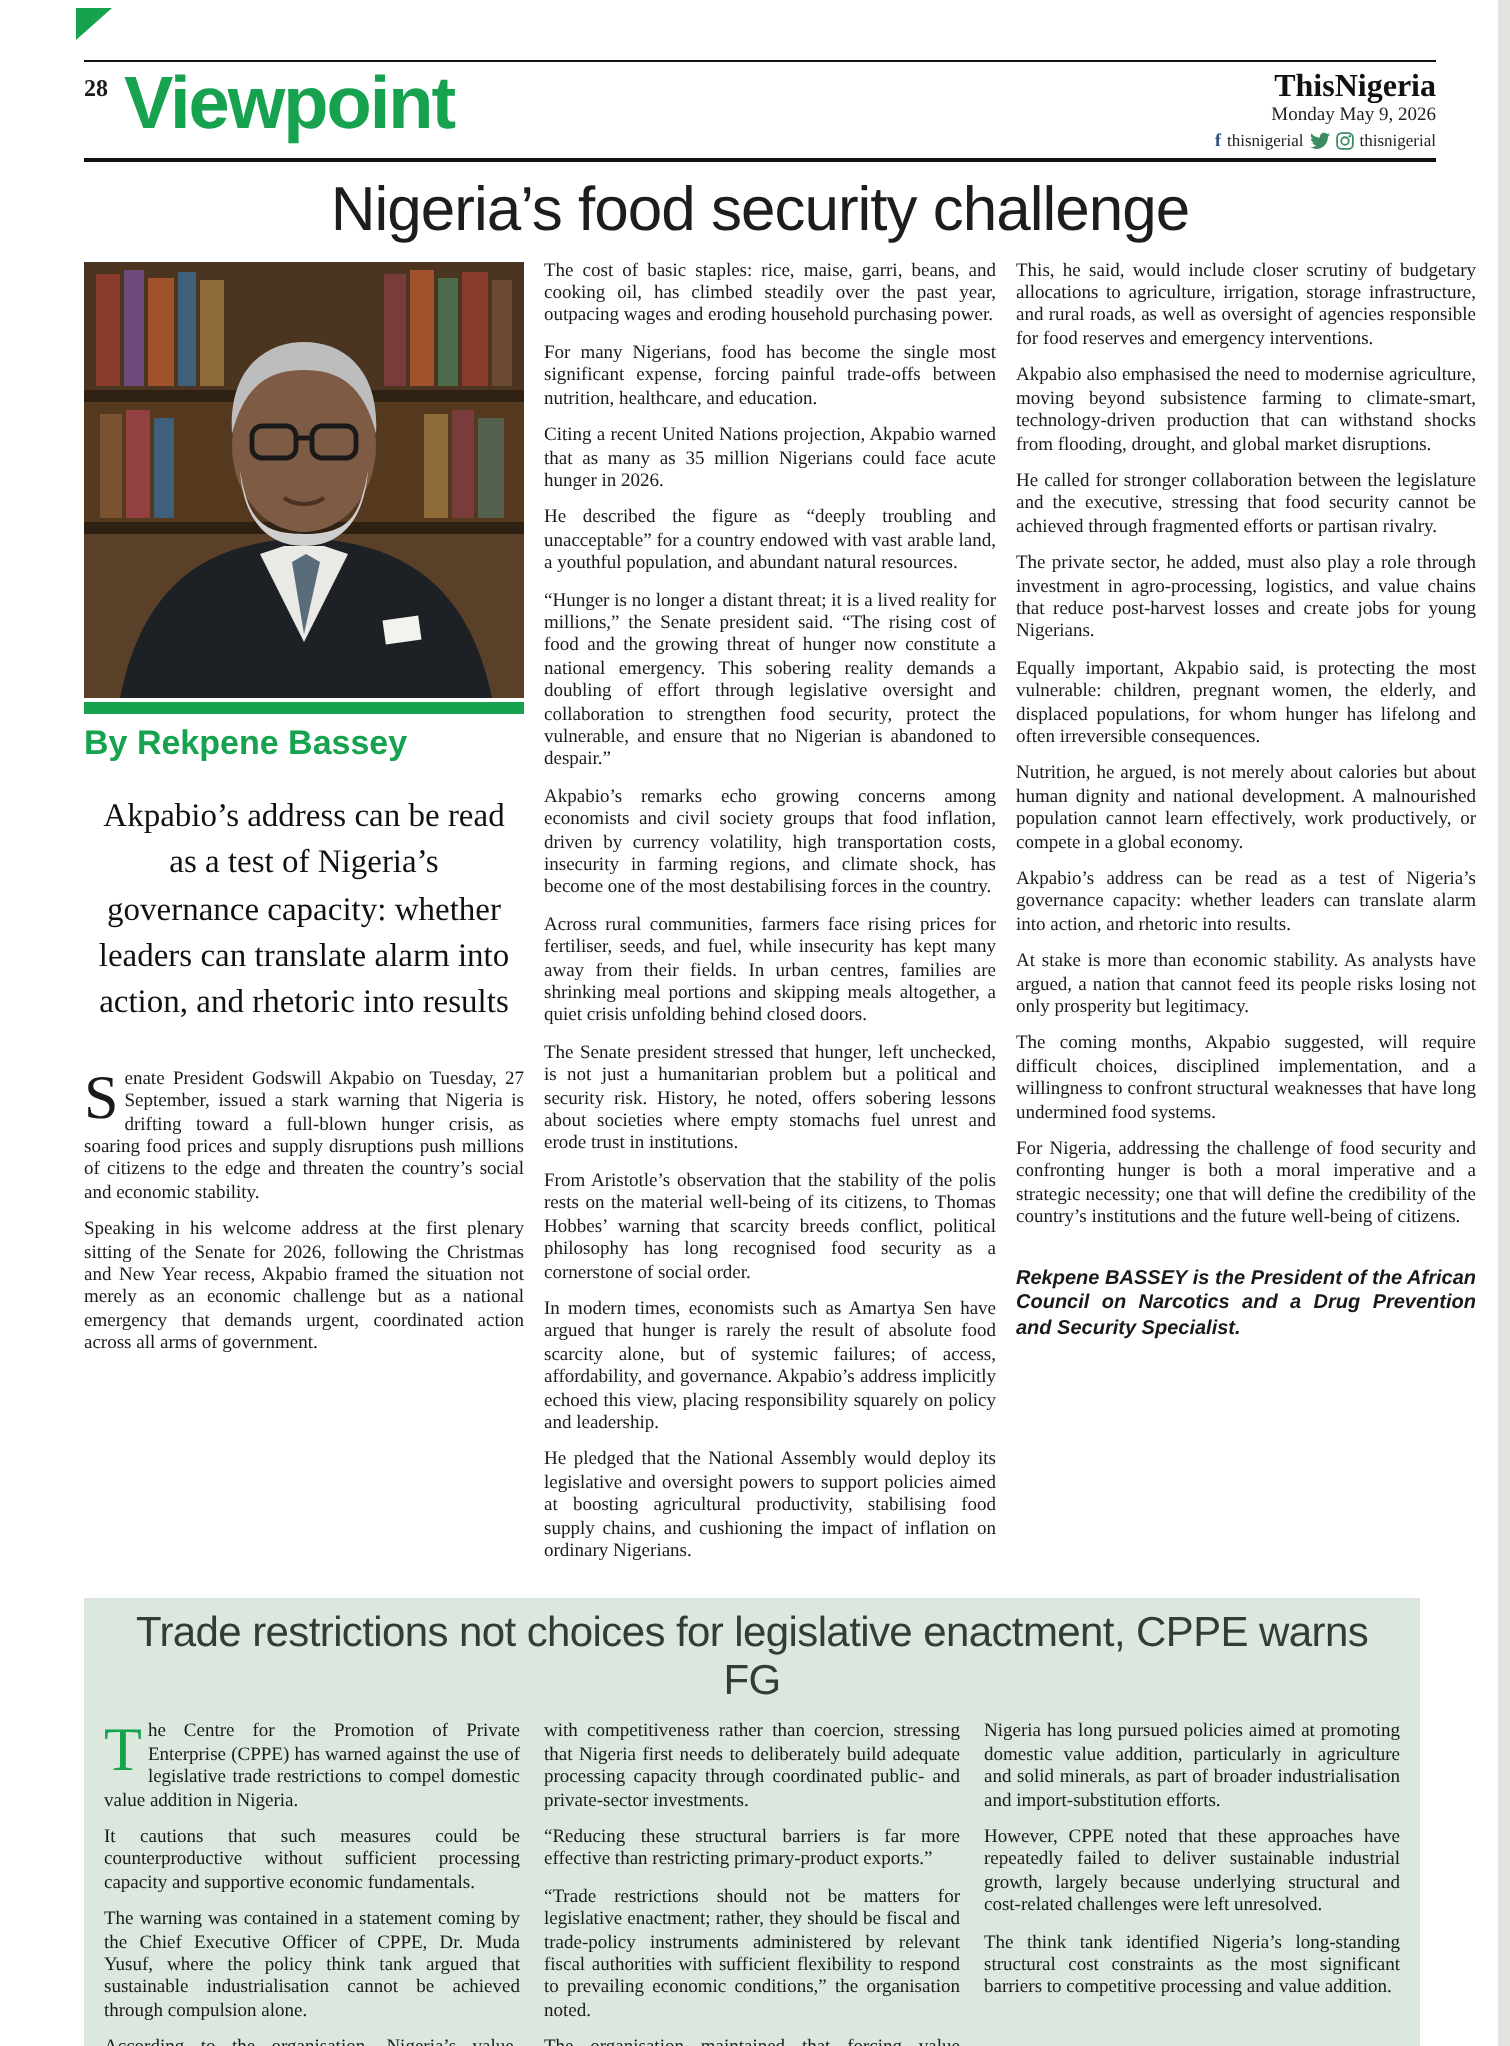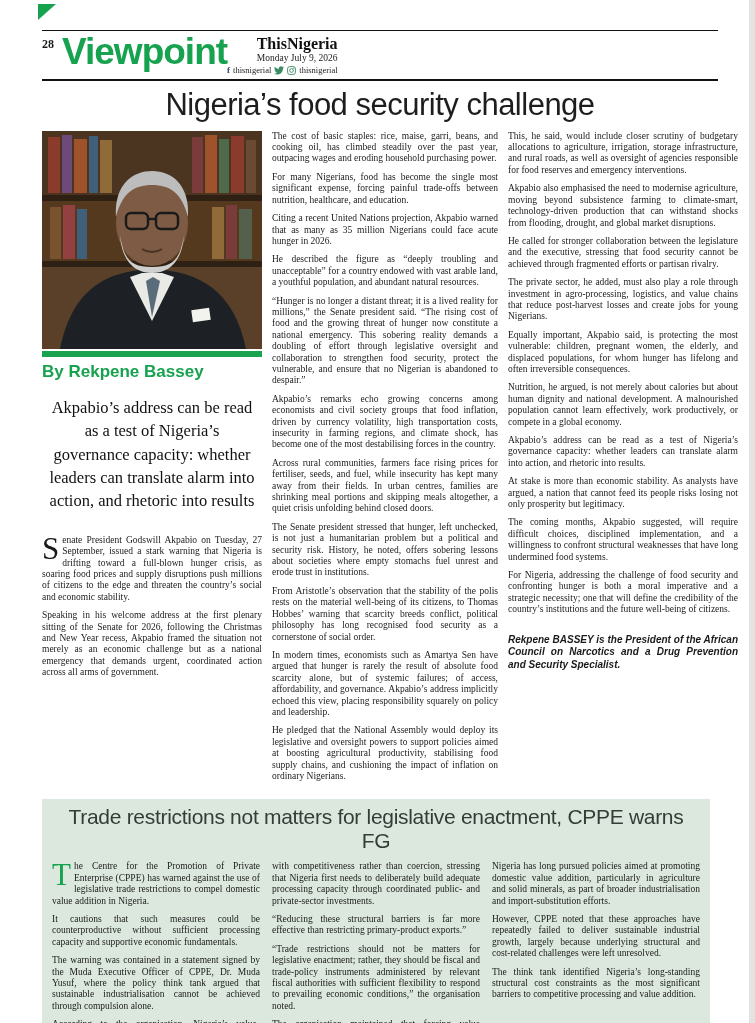--- a/index.html
+++ b/index.html
@@ -5,21 +5,21 @@
   html,body{margin:0;padding:0;background:#d8d8d4;}
   .page{position:relative;width:755px;height:1023px;background:#ffffff;margin:0 auto;
         font-family:"Liberation Serif",serif;color:#1a1a1a;overflow:hidden;
         border-right:6px solid #e3e3df;box-sizing:border-box;}
   .corner-triangle{position:absolute;left:38px;top:4px;width:0;height:0;
         border-left:18px solid #17A24F;border-bottom:16px solid transparent;}
   .inner{position:absolute;left:42px;top:30px;width:676px;}
   .rule{background:#111;height:1px;width:100%;}
   .rule.thick{height:2px;}
   
-  .masthead{display:flex;align-items:flex-start;padding:2px 0 3px 0;}
+  .masthead{display:flex;justify-content:space-between;align-items:flex-start;padding:2px 0 3px 0;}
   .mast-left{display:flex;align-items:flex-start;gap:8px;}
   .page-number{font-family:"Liberation Serif",serif;font-weight:bold;font-size:12px;margin-top:4px;}
   .section-title{font-family:"Liberation Sans",sans-serif;font-weight:bold;font-size:37px;
         color:#17A24F;line-height:1.05;letter-spacing:-1px;}
   .mast-right{text-align:right;line-height:1.15;padding-top:2px;}
   .brand{font-family:Liberation Serif, serif;font-weight:bold;font-size:16px;color:#111;}
   .issue-date{font-size:9.5px;color:#222;}
   .social-row{display:flex;justify-content:flex-end;align-items:center;gap:3px;font-size:8.5px;color:#222;margin-top:1px;}
   .icon{display:inline-flex;align-items:center;justify-content:center;}
   .fb-icon{font-family:"Liberation Serif",serif;font-weight:bold;color:#2d4a7a;font-size:9px;}
@@ -53,21 +53,21 @@
   <div class="inner">
 
     <div class="rule"></div>
     <div class="masthead">
       <div class="mast-left">
         <span class="page-number">28</span>
         <span class="section-title">Viewpoint</span>
       </div>
       <div class="mast-right">
         <div class="brand">ThisNigeria</div>
-        <div class="issue-date">Monday July 9, 2026</div>
+        <div class="issue-date">Monday May 9, 2026</div>
         <div class="social-row">
           <span class="icon fb-icon">f</span>
           <span>thisnigerial</span>
           <span class="icon tw-icon">
             <svg width="10" height="9" viewBox="0 0 24 20">
                 <path fill="#3d8b63" d="M24 2.3c-.9.4-1.8.7-2.8.8 1-.6 1.8-1.6 2.2-2.7-1 .6-2 1-3.1 1.2C19.4.6 18.1 0 16.7 0c-2.7 0-4.9 2.2-4.9 4.9 0 .4 0 .8.1 1.1C7.7 5.8 4.1 3.9 1.7.9 1.2 1.7 1 2.5 1 3.4c0 1.7.9 3.2 2.2 4.1-.8 0-1.6-.2-2.2-.6v.1c0 2.4 1.7 4.4 3.9 4.8-.4.1-.8.2-1.3.2-.3 0-.6 0-.9-.1.6 2 2.4 3.4 4.6 3.4-1.7 1.3-3.8 2.1-6.1 2.1-.4 0-.8 0-1.2-.1 2.2 1.4 4.8 2.2 7.5 2.2 9.1 0 14-7.5 14-14v-.6c1-.7 1.8-1.6 2.5-2.6z"></path>
               </svg>
           </span>
           <span class="icon ig-icon">
             <svg width="9" height="9" viewBox="0 0 24 24">
@@ -161,26 +161,26 @@
             <p>Akpabio’s address can be read as a test of Nigeria’s governance capacity: whether leaders can translate alarm into action, and rhetoric into results.</p>
             <p>At stake is more than economic stability. As analysts have argued, a nation that cannot feed its people risks losing not only prosperity but legitimacy.</p>
             <p>The coming months, Akpabio suggested, will require difficult choices, disciplined implementation, and a willingness to confront structural weaknesses that have long undermined food systems.</p>
             <p>For Nigeria, addressing the challenge of food security and confronting hunger is both a moral imperative and a strategic necessity; one that will define the credibility of the country’s institutions and the future well-being of citizens.</p>
           </div>
         <div class="bio">Rekpene BASSEY is the President of the African Council on Narcotics and a Drug Prevention and Security Specialist.</div>
       </div>
     </div>
 
     <div class="panel">
-      <h2 class="panel-title">Trade restrictions not matters for legislative enactment, CPPE warns FG</h2>
+      <h2 class="panel-title">Trade restrictions not choices for legislative enactment, CPPE warns FG</h2>
       <div class="panel-cols">
         <div class="bodytext dropcap-green">
             <p>The Centre for the Promotion of Private Enterprise (CPPE) has warned against the use of legislative trade restrictions to compel domestic value addition in Nigeria.</p>
             <p>It cautions that such measures could be counterproductive without sufficient processing capacity and supportive economic fundamentals.</p>
-            <p>The warning was contained in a statement signed by the Muda Executive Officer of CPPE, Dr. Muda Yusuf, where the policy think tank argued that sustainable industrialisation cannot be achieved through compulsion alone.</p>
+            <p>The warning was contained in a statement coming by the Chief Executive Officer of CPPE, Dr. Muda Yusuf, where the policy think tank argued that sustainable industrialisation cannot be achieved through compulsion alone.</p>
             <p>According to the organisation, Nigeria’s value-addition drive must be anchored on competitiveness, sequencing, and market realities, rather than rigid controls that could distort prices and weaken both producers and processors across the value chain.</p>
           </div>
         <div class="bodytext">
             <p>with competitiveness rather than coercion, stressing that Nigeria first needs to deliberately build adequate processing capacity through coordinated public- and private-sector investments.</p>
             <p>“Reducing these structural barriers is far more effective than restricting primary-product exports.”</p>
             <p>“Trade restrictions should not be matters for legislative enactment; rather, they should be fiscal and trade-policy instruments administered by relevant fiscal authorities with sufficient flexibility to respond to prevailing economic conditions,” the organisation noted.</p>
             <p>The organisation maintained that forcing value addition without first expanding installed capacity and improving utilisation rates could distort markets and undermine industrial efficiency.</p>
           </div>
         <div class="bodytext">
             <p>Nigeria has long pursued policies aimed at promoting domestic value addition, particularly in agriculture and solid minerals, as part of broader industrialisation and import-substitution efforts.</p>

